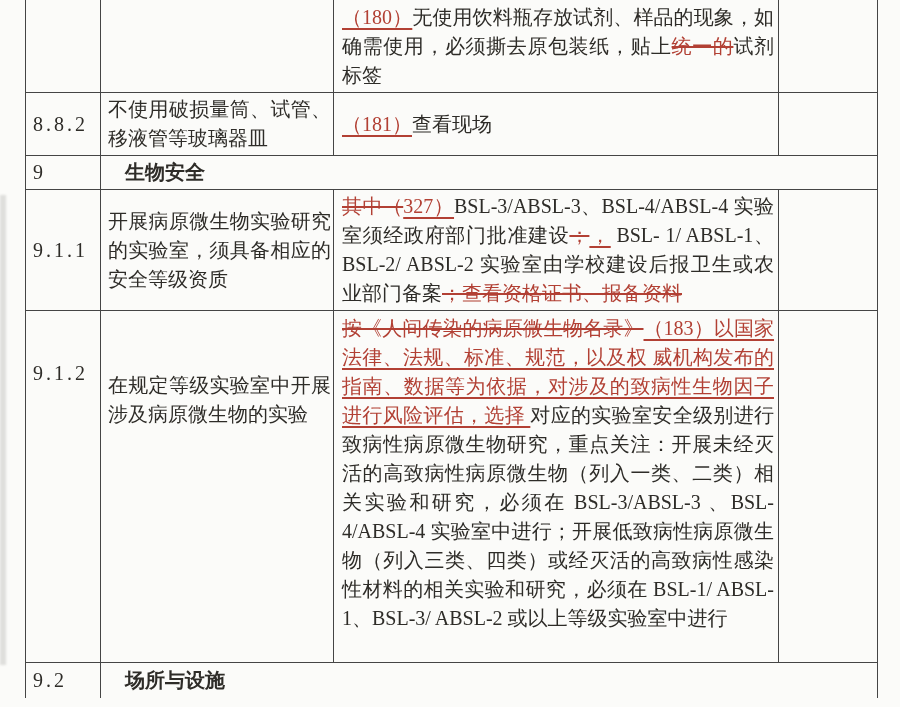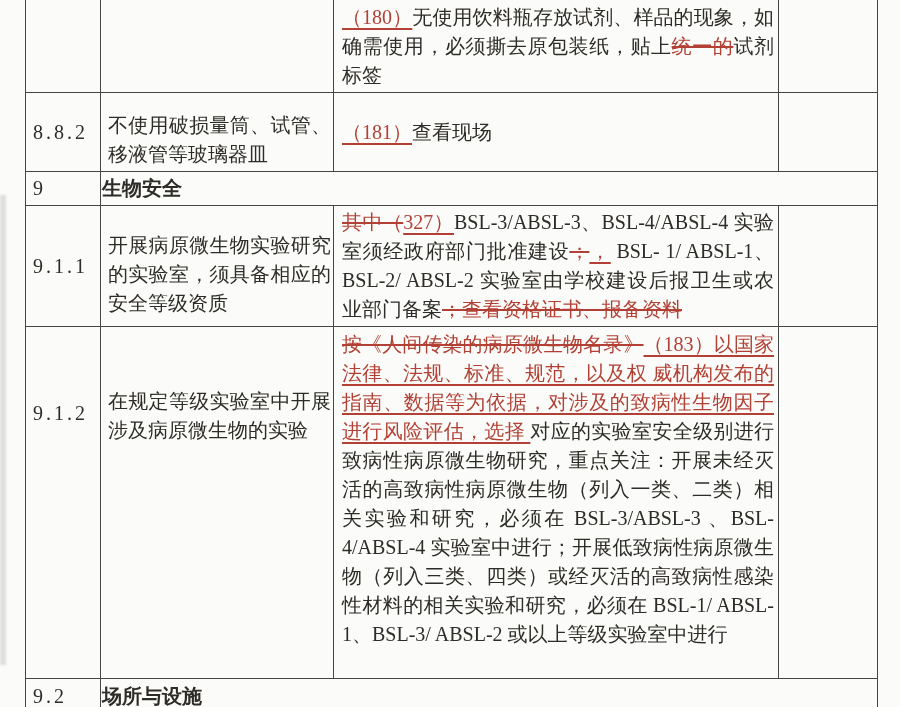--- a/index.html
+++ b/index.html
@@ -54,35 +54,35 @@
   tr.r-92 { height: 35px; }
 
   tr.r-a td { border-top: none; }
   tr.r-92 td { border-bottom: none; }
 
   td.num-cell {
     letter-spacing: 3px;
     padding-left: 7px;
   }
   td.crit-cell {
-    padding: 18px 2px 2px 7px;
+    padding: 2px 2px 2px 7px;
     text-align: justify;
   }
   td.insp-cell {
     text-align: justify;
     text-justify: inter-character;
     padding: 2px 4px 2px 8px;
   }
   td.top-cell { vertical-align: top; padding-top: 3px; }
   td.section-cell {
     font-weight: bold;
-    padding-left: 1px;
+    padding-left: 24px;
     margin-left: 16px;
   }
-  tr.r-912 td.num-cell { vertical-align: top; padding-top: 72px; }
+  tr.r-912 td.num-cell { vertical-align: top; padding-top: 48px; }
   tr.r-912 td.crit-cell { vertical-align: top; padding-top: 60px; }
 
   .seg-normal { color: var(--ink, #2e2c28); }
   .seg-ins {
     color: var(--red, #b24034);
     text-decoration: underline;
     text-decoration-color: var(--red, #b24034);
     text-decoration-thickness: 1.5px;
     text-underline-offset: 4px;
   }

